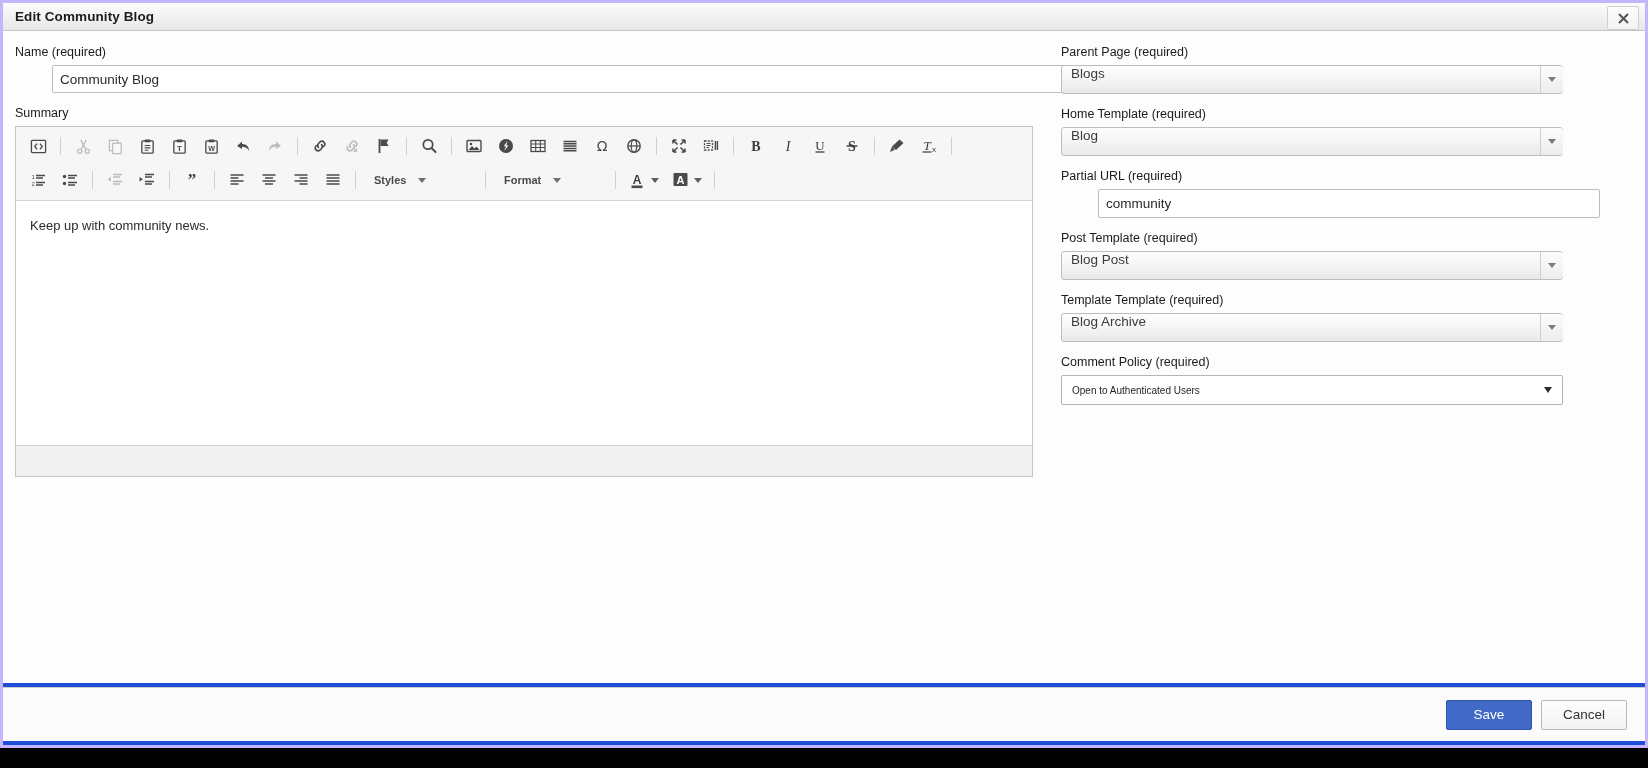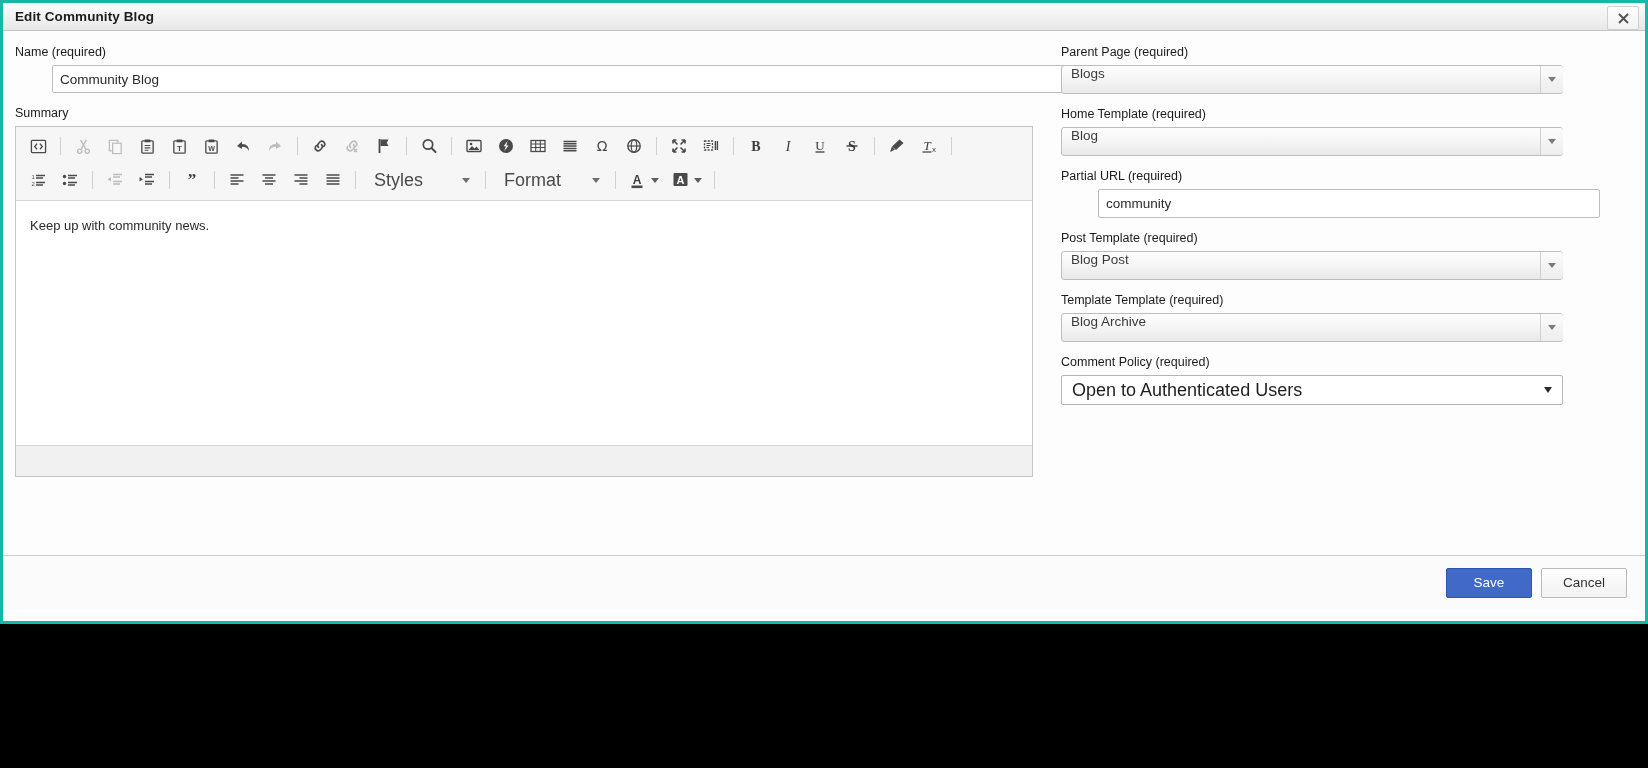--- a/index.html
+++ b/index.html
@@ -8,24 +8,24 @@
     background: #000;
   }
   body {
     font-family: "Liberation Sans", sans-serif;
     font-size: 13px;
     color: #222;
   }
   .window {
     position: relative;
     width: 1648px;
-    height: 624px;
-    box-sizing: border-box;
-    background: #22c55e;
-    border: 3px solid #14b8a6;
+    height: 748px;
+    box-sizing: border-box;
+    background: #1d4ed8;
+    border: 3px solid #c4b5fd;
     overflow: hidden;
   }
 
   
   .titlebar {
     position: relative;
     height: 28px;
     box-sizing: border-box;
     background: linear-gradient(to bottom, #fbfbfb 0%, #f0f0f0 60%, #e7e7e7 100%);
     border-bottom: 1px solid #c4c4c4;
@@ -142,21 +142,21 @@
     box-sizing: border-box;
     border: 1px solid #b5b5b5;
     background: #fff;
     border-radius: 2px;
     display: flex;
     align-items: center;
     cursor: pointer;
   }
   .native-select .sv {
     padding-left: 10px;
-    font-size: 18px;
+    font-size: 10px;
     color: #1f1f1f;
     flex: 1;
   }
   .native-select .tri-down {
     border-left: 4px solid transparent;
     border-right: 4px solid transparent;
     border-top: 6px solid #2c2c2c;
     margin-right: 10px;
   }
 
@@ -196,28 +196,28 @@
     width: 1px;
     height: 18px;
     background: #d0d0d0;
     margin: 0 6px;
   }
   .tb-combo {
     height: 24px;
     min-width: 96px;
     display: flex;
     align-items: center;
-    justify-content: space-between;
     padding: 0 6px 0 9px;
     margin: 0 2px;
     border: 1px solid transparent;
     border-radius: 2px;
     cursor: pointer;
-    font-size: 18px;
+    font-size: 11px;
     color: #4a4a4a;
+    font-weight: bold;
   }
   .tb-combo .tri-down {
     border-left: 4px solid transparent;
     border-right: 4px solid transparent;
     border-top: 5px solid #6f6f6f;
     margin-left: 12px;
   }
   .tb-color {
     display: flex;
     align-items: center;
@@ -246,21 +246,21 @@
   }
   .cke-bottom {
     height: 30px;
     background: #f1f1f1;
     border-top: 1px solid #d4d4d4;
   }
 
   
   .footer {
     position: absolute;
-    left: 0; right: 0; bottom: 12px;
+    left: 0; right: 0; bottom: 4px;
     height: 54px;
     box-sizing: border-box;
     border-top: 1px solid #cdcdcd;
     background: #fbfbfb;
     display: flex;
     align-items: center;
     justify-content: flex-end;
     padding-right: 18px;
     gap: 9px;
   }

